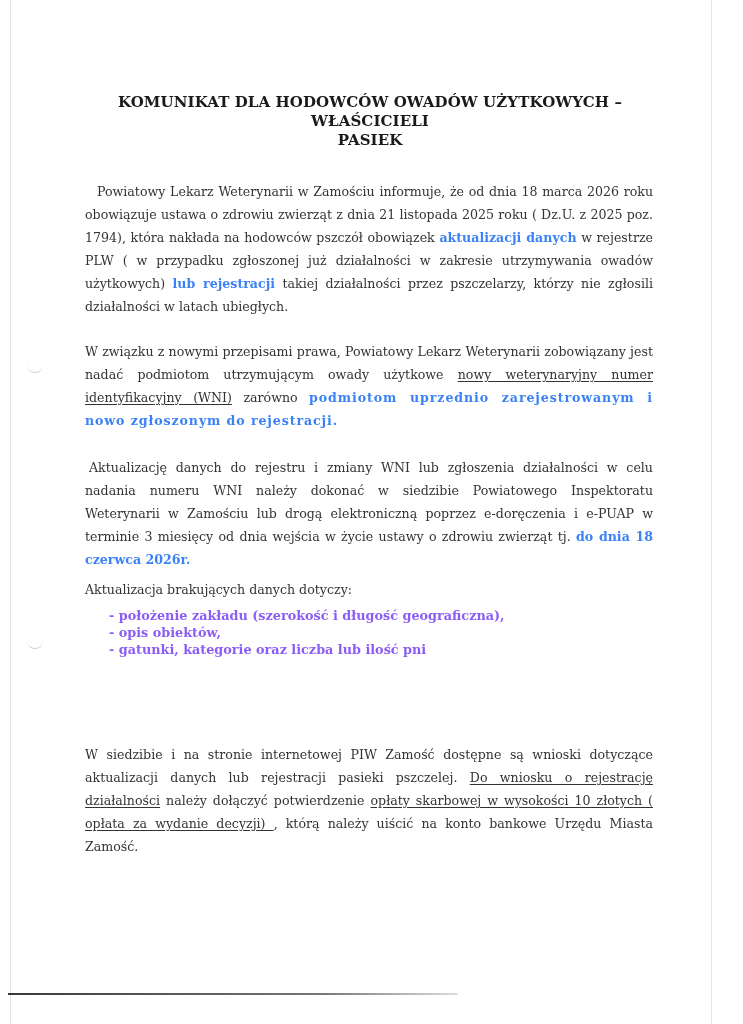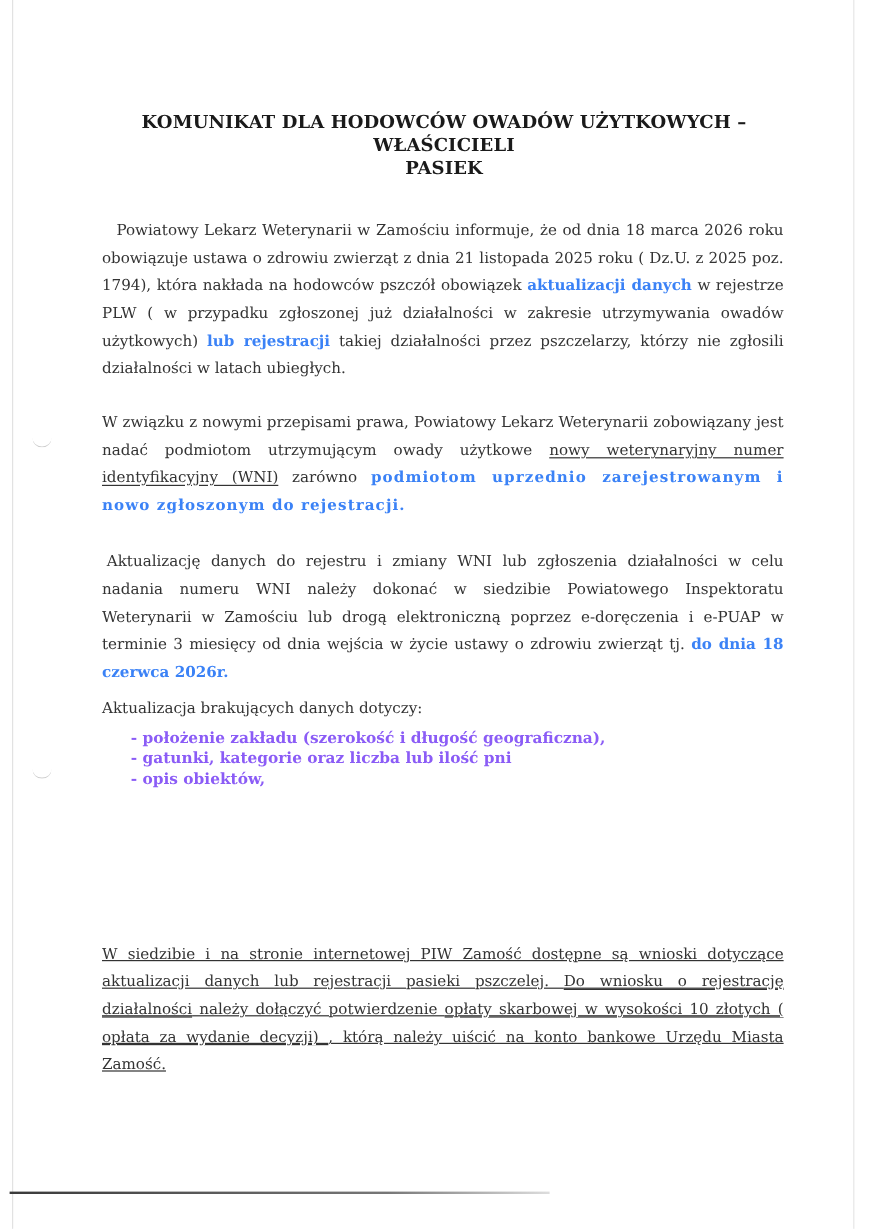--- a/index.html
+++ b/index.html
@@ -25,21 +25,21 @@
     .para u { text-decoration: underline; text-underline-offset: 2px; }
     .p1 { top: 180px; text-indent: 12px; }
     .p2 { top: 340px; }
     .p3 { top: 456px; text-indent: 4px; }
     .p4-head { top: 578px; }
     .list {
       position: absolute; left: 85px; width: 568px; top: 607px; font-size: 12.8px; line-height: 17.2px;
       font-weight: bold; color: #8b5cf6; text-align: justify; margin-left: 24px;
     }
     .list div { margin: 0; }
-    .p5 { top: 783px; text-decoration: underline; }
+    .p5 { top: 743px; }
     .tight { letter-spacing: 0.9px; }
   </style>
 </head>
 <body>
 
 <div class="scan-edge-left"></div>
 <div class="scan-edge-right"></div>
 <div class="punch p1"></div>
 <div class="punch p2"></div>
 
@@ -51,19 +51,19 @@
 <div class="para p1"><span>Powiatowy Lekarz Weterynarii w Zamościu  informuje, że od dnia 18 marca 2026 roku obowiązuje  ustawa o zdrowiu  zwierząt z dnia 21 listopada 2025 roku ( Dz.U. z 2025 poz. 1794), która nakłada na hodowców pszczół obowiązek </span><b>aktualizacji danych</b><span> w rejestrze PLW ( w przypadku zgłoszonej już działalności w zakresie utrzymywania owadów użytkowych)  </span><b>lub rejestracji</b><span> takiej działalności przez pszczelarzy, którzy nie zgłosili działalności w latach ubiegłych.</span></div>
 
 <div class="para p2"><span>W związku z nowymi przepisami prawa, Powiatowy Lekarz Weterynarii zobowiązany jest nadać podmiotom utrzymującym owady użytkowe </span><u>nowy weterynaryjny numer identyfikacyjny (WNI)</u><span> zarówno </span><b class="tight">podmiotom uprzednio zarejestrowanym i nowo zgłoszonym do rejestracji.</b></div>
 
 <div class="para p3"><span>Aktualizację danych do rejestru i zmiany WNI  lub zgłoszenia działalności w celu nadania numeru WNI należy dokonać w siedzibie Powiatowego Inspektoratu Weterynarii w Zamościu  lub drogą elektroniczną poprzez e-doręczenia i e-PUAP w terminie 3 miesięcy od dnia wejścia w życie ustawy o zdrowiu zwierząt tj. </span><b>do dnia 18 czerwca 2026r.</b></div>
 
 <div class="para p4-head">Aktualizacja brakujących danych dotyczy:</div>
 
 <div class="list">
   <div>- położenie zakładu (szerokość i długość geograficzna),</div>
+  <div>- opis obiektów,</div>
   <div>- gatunki, kategorie oraz liczba lub ilość pni</div>
-  <div>- opis obiektów,</div>
 </div>
 
 <div class="para p5"><span>W siedzibie i na stronie internetowej PIW Zamość dostępne są wnioski dotyczące aktualizacji danych lub rejestracji pasieki pszczelej. </span><u>Do wniosku o rejestrację działalności</u><span> należy dołączyć potwierdzenie </span><u>opłaty skarbowej w wysokości 10 złotych ( opłata za wydanie decyzji) </u><span>, którą należy uiścić na konto bankowe Urzędu Miasta Zamość.</span></div>
 
 <div class="bottom-rule"></div>
 
 </body></html>

